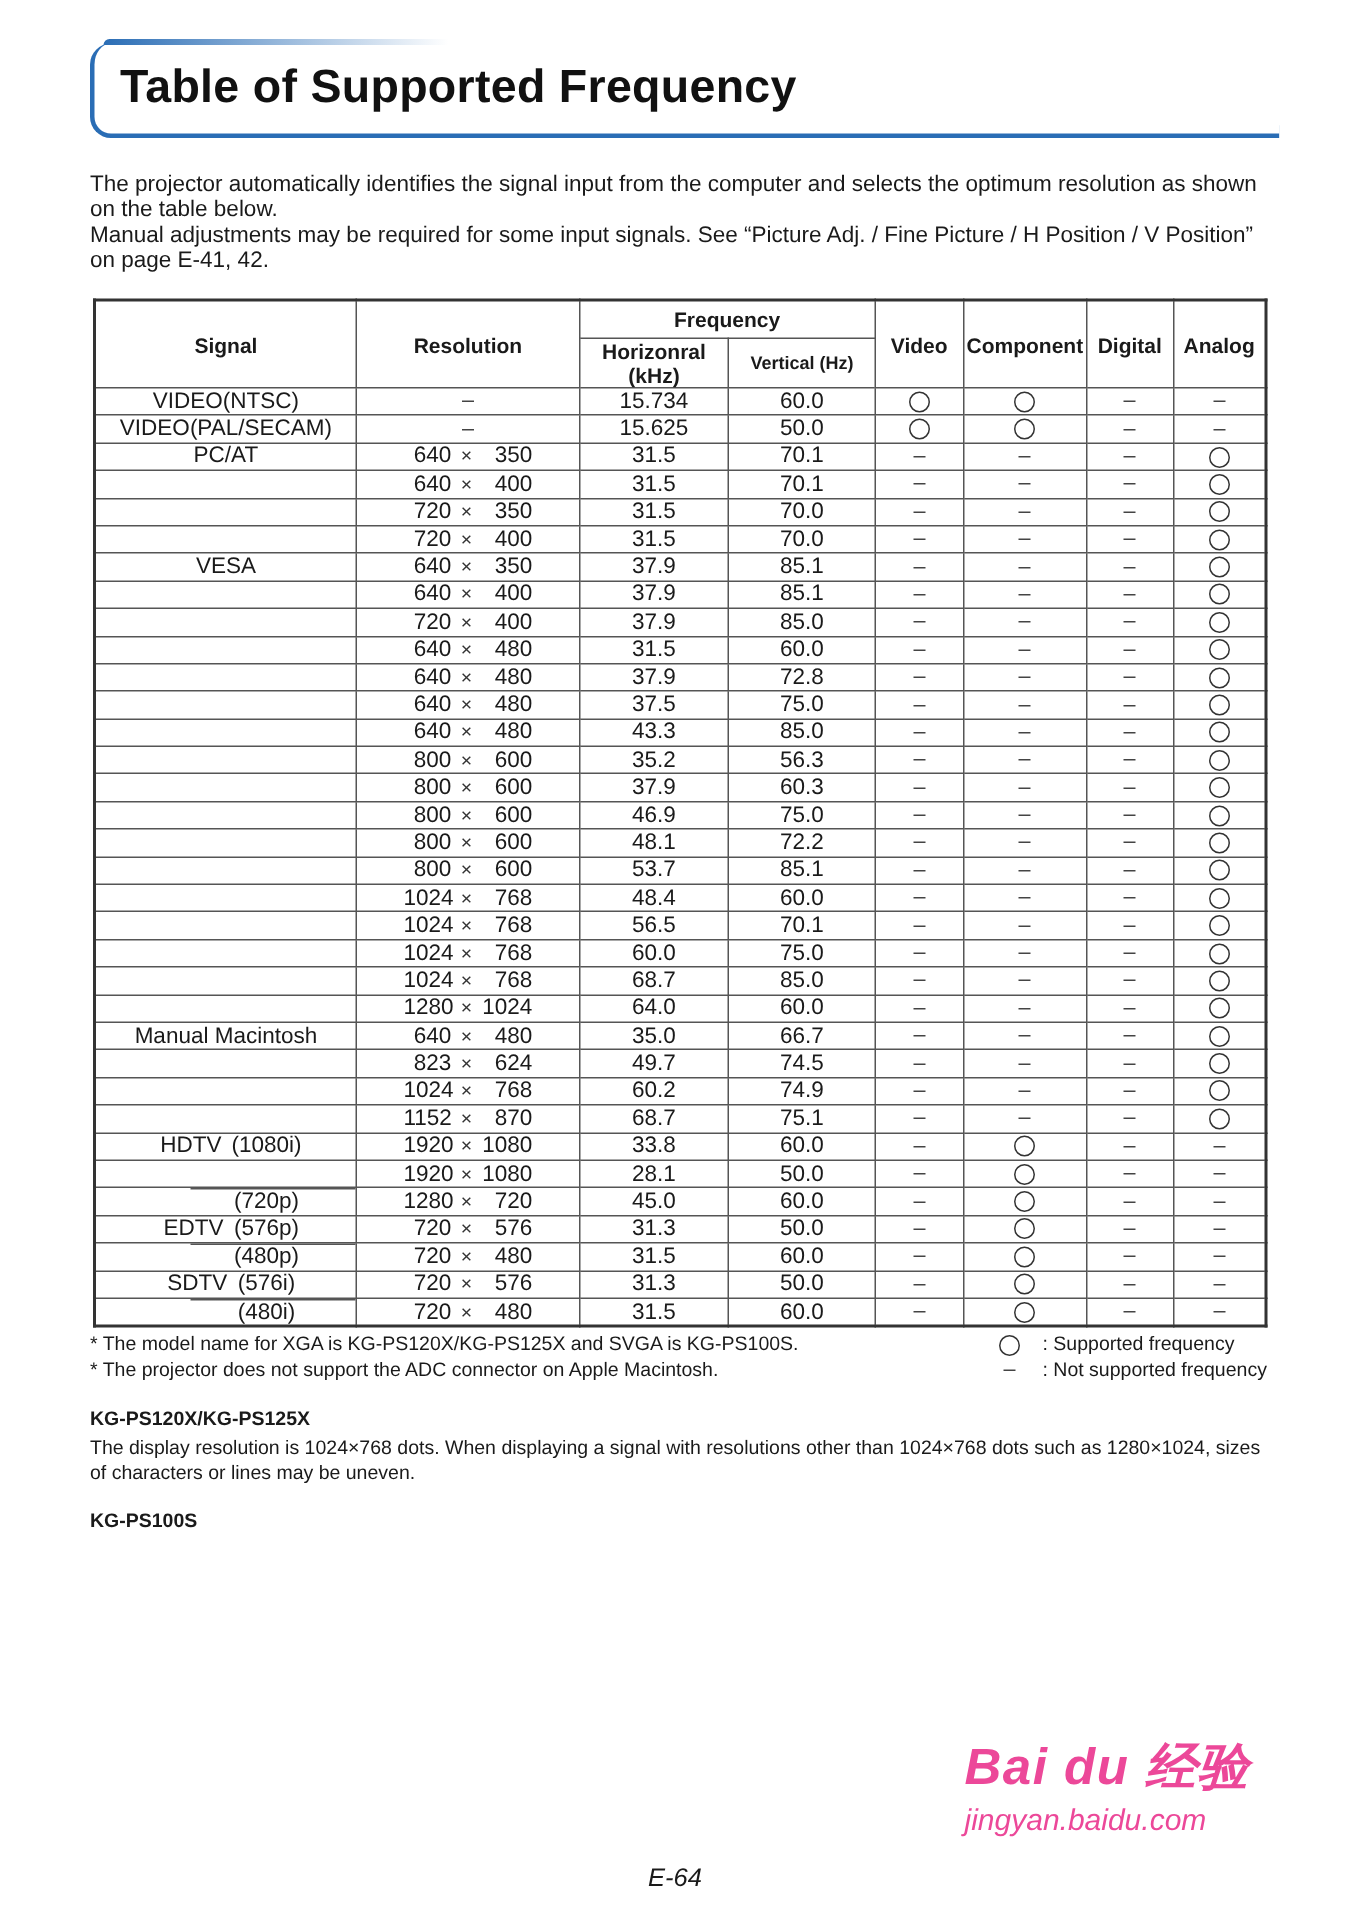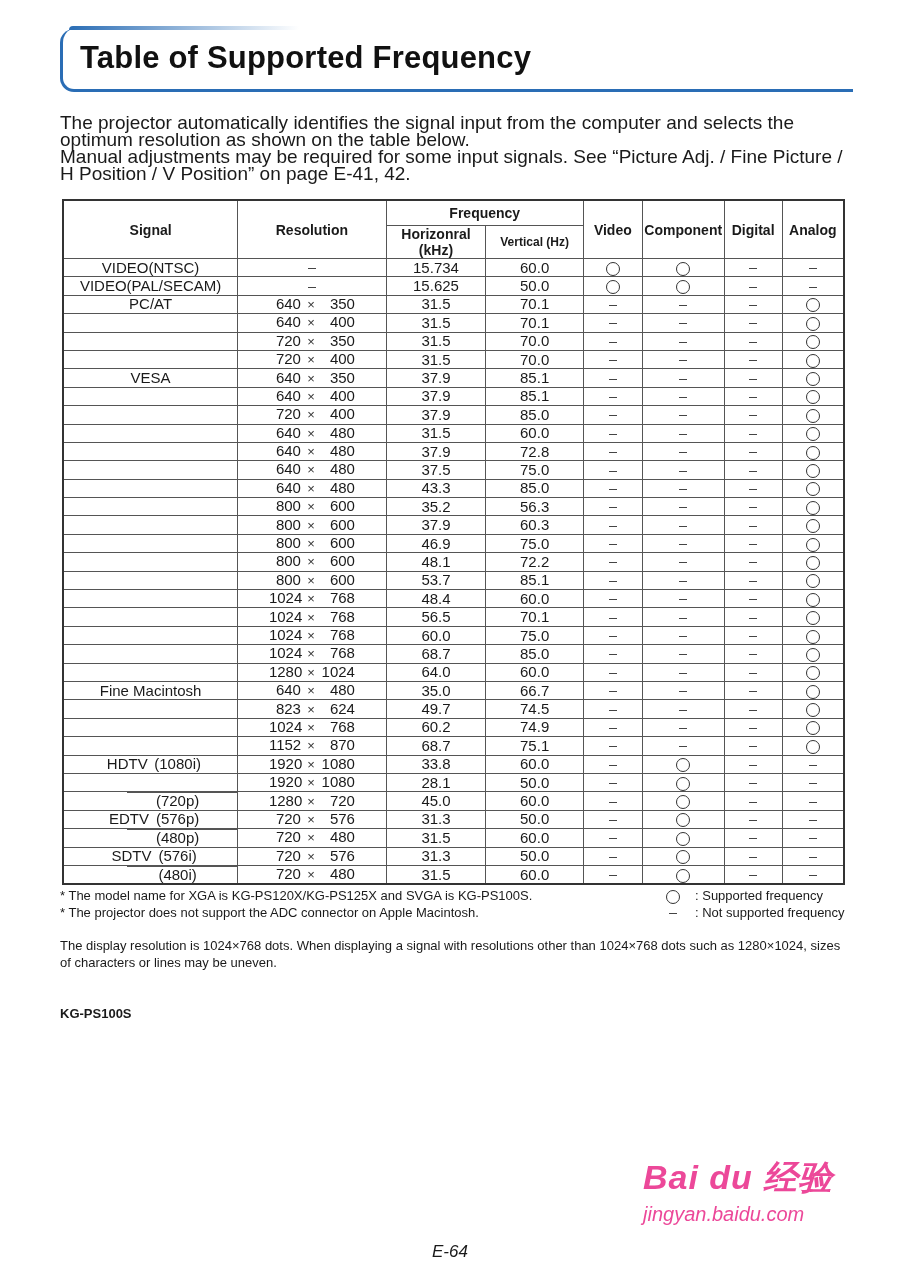--- a/index.html
+++ b/index.html
@@ -1,20 +1,20 @@
 <!DOCTYPE html>
 <html><head>
 <meta charset="utf-8">
 <style>
   html, body { margin:0; padding:0; background:#fff; }
   body { width:906px; height:1280px; position:relative; overflow:hidden; font-family:"Liberation Sans", sans-serif; color:#1a1a1a; }
   .title-frame { position:absolute; left:60px; top:29px; width:790px; height:60px; border-left:3px solid #2a6db5; border-bottom:3px solid #2a6db5; border-bottom-left-radius:14px; border-top-left-radius:14px; }
   .title-frame::before { content:""; position:absolute; left:6px; top:-3px; width:230px; height:4px; background:linear-gradient(90deg,#2a6db5,rgba(42,109,181,0)); border-top-left-radius:10px; }
   .title { position:absolute; left:80px; top:40px; font-size:31px; font-weight:bold; letter-spacing:0.2px; color:#111; }
-  .intro { position:absolute; left:60px; top:114px; width:790px; font-size:19px; line-height:17px; }
+  .intro { position:absolute; left:60px; top:114px; width:790px; font-size:15px; line-height:17px; }
   .intro p { margin:0; }
   table.freq { position:absolute; left:62px; top:199px; border-collapse:collapse; width:783px; border:2px solid #333; font-size:15px; }
   table.freq td, table.freq th { border:1px solid #555; padding:0; height:17.4px; line-height:16px; text-align:center; }
   table.freq th { font-weight:bold; font-size:14px; }
   th.sub { font-size:10.5px; height:20px;margin-top:48px; }
   td.sig { text-align:left; padding-left:6px; border-bottom:none; border-top:none; }
   td.sig.first { border-top:1px solid #555; }
   td.res { font-size:15px; }
   .rs { display:inline-block; width:32px; text-align:right; }
   .rx { display:inline-block; width:20px; text-align:center; font-size:13px; color:#333; }
@@ -295,21 +295,21 @@
         <td class="sig"><span style="display: inline-block; width: auto;"></span></td>
         <td class="res"><span class="rs">1280</span><span class="rx">×</span><span class="re">1024</span></td>
         <td>64.0</td>
         <td>60.0</td>
         <td><span class="sym-dash"></span></td>
         <td><span class="sym-dash"></span></td>
         <td><span class="sym-dash"></span></td>
         <td><span class="sym-circ"></span></td>
       </tr>
       <tr>
-        <td class="sig first"><span style="display: inline-block; width: auto;">Fine Macintosh</span></td>
+        <td class="sig first"><span style="display: inline-block; width: auto;">Manual Macintosh</span></td>
         <td class="res"><span class="rs">640</span><span class="rx">×</span><span class="re">480</span></td>
         <td>35.0</td>
         <td>66.7</td>
         <td><span class="sym-dash"></span></td>
         <td><span class="sym-dash"></span></td>
         <td><span class="sym-dash"></span></td>
         <td><span class="sym-circ"></span></td>
       </tr>
       <tr>
         <td class="sig"><span style="display: inline-block; width: auto;"></span></td>
@@ -425,20 +425,21 @@
   <div class="note-row">
     <span class="txt">*  The projector does not support the ADC connector on Apple Macintosh.</span>
     <span class="legend">
       <span class="sym"><span class="sym-dash"></span></span>
       <span>: Not supported frequency</span>
     </span>
   </div>
 </div>
 
 <div class="model" style="top:937px">
+  <h4>KG-PS120X/KG-PS125X</h4>
   <p>The display resolution is 1024×768 dots. When displaying a signal with resolutions other than 1024×768 dots such as 1280×1024, sizes of characters or lines may be uneven.</p>
 </div>
 <div class="model" style="top:1005px">
   <h4>KG-PS100S</h4>
 </div>
 
 <div class="watermark">
   <span>Bai du 经验</span>
   <span class="url">jingyan.baidu.com</span>
 </div>

